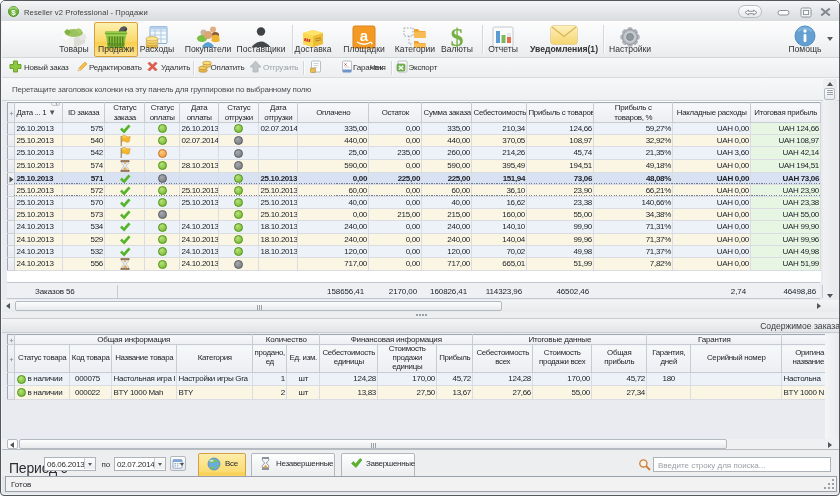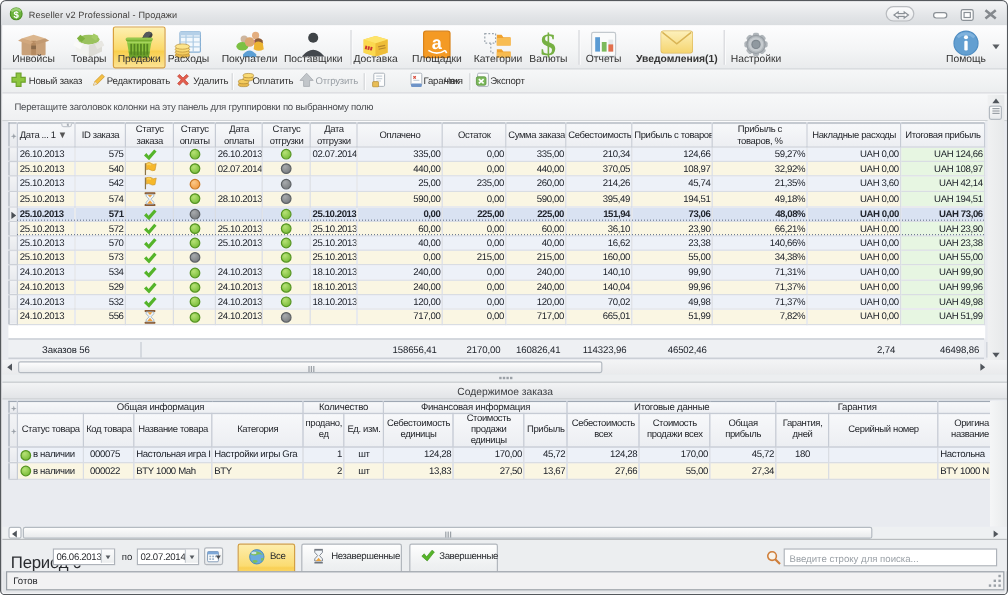--- a/index.html
+++ b/index.html
@@ -66,21 +66,21 @@
  border:1px solid #c2c7cf;border-left:none;border-right:none;font-size:8px;letter-spacing:-0.1px;color:#20242c}
 #sum1 .v{position:absolute;top:4px;text-align:right}
 
 .sb{background:linear-gradient(#f3f4f5,#e9eaec)}
 .sbthumb{position:absolute;border:1px solid #b4bac1;border-radius:2px;
  background:linear-gradient(#fdfdfd,#e8eaec)}
 .arr{position:absolute;width:0;height:0}
 
 #cband{left:1px;top:317px;width:838px;height:15px;
  background:linear-gradient(#f3f4f5,#e2e4e7);border-top:1px solid #c9ccd0;
- border-bottom:1px solid #c9ccd0;color:#3a3c40;font-size:8.6px;text-align:center;line-height:14px}
+ border-bottom:1px solid #c9ccd0;color:#3a3c40;font-size:8.6px;text-align:right;line-height:14px}
 
 #bpanel{left:1px;top:449px;width:838px;height:26px;background:#eceef0;font-size:8.6px;color:#2a2c30}
 .input{position:absolute;background:#fff;border:1px solid #aeb3ba;height:14px;font-size:8px}
 .btn{position:absolute;height:34px;border:1px solid #b2b7bd;border-radius:2px;
  background:linear-gradient(#fefefe,#eff1f2 50%,#e6e8ea);font-size:8px;letter-spacing:-0.3px;color:#2a2c30}
 #ballbtn{background:linear-gradient(#fdedac,#fbdc72 55%,#f9d055 60%,#fce294);border-color:#d3a044}
 
 #sbar{left:4px;top:475px;width:832px;height:16px;background:#f2f2f3;
  border:1px solid #9aa0a7;font-size:8px;color:#27292d}
 #sbar .lbl{position:absolute;left:5px;top:3px}
@@ -109,33 +109,20 @@
       <svg width="12" height="11" viewBox="0 0 12 11" style="position:absolute;left:799px;top:6px">
         <rect x="1" y="1" width="10" height="9" rx="1.5" fill="#fdfdfd" stroke="#8a9096"></rect>
         <rect x="3.4" y="3.4" width="5.2" height="4.2" fill="none" stroke="#8a9096"></rect>
       </svg>
       <svg width="13" height="12" viewBox="0 0 13 12" style="position:absolute;left:818px;top:5px">
         <path d="M2.2 2.5 L10.8 9.5 M10.8 2.5 L2.2 9.5" fill="none" stroke="#84888d" stroke-width="2.1"></path>
       </svg>
   </div>
   <div id="tb1" class="abs">
       <div id="sell"></div>
-      <div class="tbtn" style="left:2px;width:48px">
-        <div class="ic">
-          <svg width="26" height="24" viewBox="0 0 26 24" style="">
-            <rect x="3" y="7" width="20" height="14" rx="1" fill="#c9a179"></rect>
-<path d="M3 7 L13 4 L23 7 L13 10 Z" fill="#dbb68e"></path>
-<rect x="11" y="9" width="4" height="12" fill="#b58a60"></rect>
-<rect x="11" y="13" width="4" height="3" fill="#8a6a4a"></rect>
-<path d="M3 7 L-0 9 L10 12 L13 10 Z" fill="#d2a87e"></path>
-            <path d="M23 7 L26 9 L16 12 L13 10 Z" fill="#c29a72"></path>
-          </svg>
-        </div>
-        <div class="lb" style="">Инвойсы</div>
-      </div>
       <div class="tbtn" style="left:50px;width:44px">
         <div class="ic">
           <svg width="26" height="24" viewBox="0 0 26 24" style="">
             <ellipse cx="13" cy="8" rx="9" ry="4" fill="#9bc25e"></ellipse>
 <path d="M6 4 l4 3 -3 3 -4 -3 Z" fill="#7fb23f"></path>
             <path d="M17 3 l4 2 -2 4 -4 -3 Z" fill="#a5cc66"></path>
 <path d="M2 9 L13 13 L13 23 L2 18 Z" fill="#f2f2ef"></path>
 <path d="M24 9 L13 13 L13 23 L24 18 Z" fill="#dddcd6"></path>
 <path d="M2 9 L8 12 L6 16 L0 13 Z" fill="#fafaf8"></path>
 <path d="M24 9 L18 12 L20 16 L26 13 Z" fill="#e8e7e2"></path>

